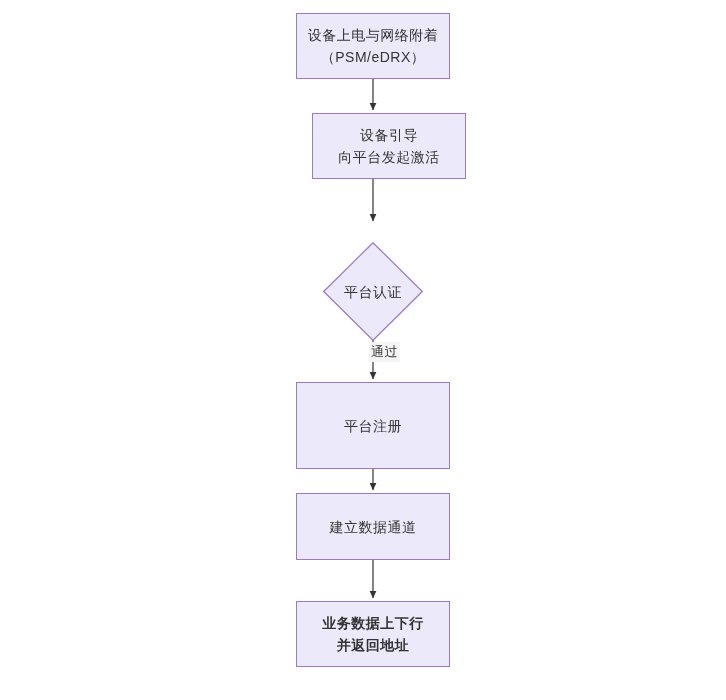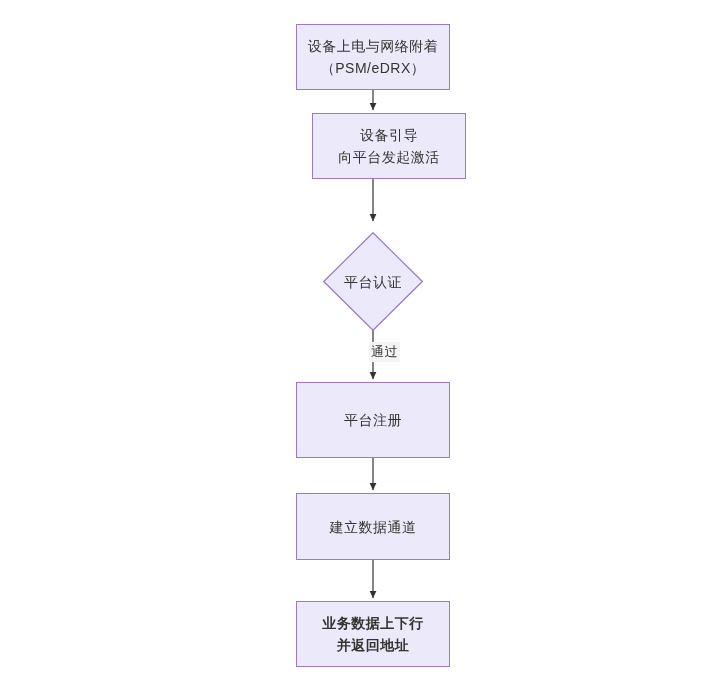--- a/index.html
+++ b/index.html
@@ -38,31 +38,31 @@
     text-align: center;
     letter-spacing: 0.5px;
   }
 
   .node .line-text {
     display: block;
     white-space: nowrap;
   }
 
   
-  .node-box-1 { left: 296px; top: 24px;  width: 154px; height: 66px; }
+  .node-box-1 { left: 296px; top: 13px;  width: 154px; height: 66px; }
   .node-box-2 { left: 312px; top: 113px; width: 154px; height: 66px; }
-  .node-box-3 { left: 296px; top: 382px; width: 154px; height: 76px; }
+  .node-box-3 { left: 296px; top: 382px; width: 154px; height: 87px; }
   .node-box-4 { left: 296px; top: 493px; width: 154px; height: 67px; gap: 37px; }
   .node-box-5 { left: 296px; top: 601px; width: 154px; height: 66px; font-weight: bold; }
 
   
   .node-diamond {
     position: absolute;
     left: 323px;
-    top: 232px;
+    top: 242px;
     width: 100px;
     height: 99px;
   }
   .node-diamond .diamond-shape {
     position: absolute;
     left: 0;
     top: 0;
     width: 100%;
     height: 100%;
   }

